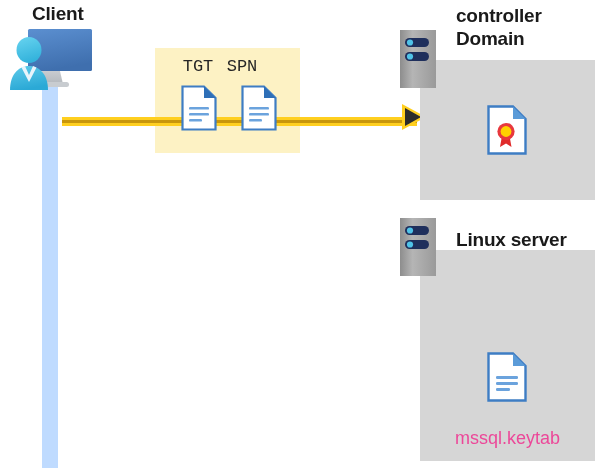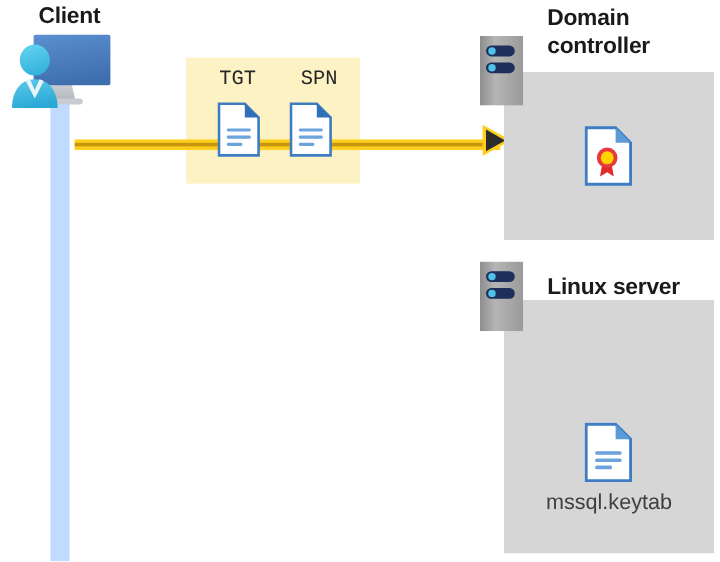--- a/index.html
+++ b/index.html
@@ -63,21 +63,21 @@
 
   
   .token-label {
     font-size: 17px;
     color: #262626;
     text-align: center;
     width: 52px;
     font-family: Liberation Mono, monospace;
   }
   #tgt-label { left: 172px; top: 57px; }
-  #spn-label { left: 240px; top: 57px; }
+  #spn-label { left: 216px; top: 57px; }
 
   
   #tgt-doc { left: 181px; top: 85px; width: 36px; height: 46px; }
   #spn-doc { left: 241px; top: 85px; width: 36px; height: 46px; }
 
   
   #arrow-line {
     left: 62px;
     top: 112px;
     width: 355px;
@@ -115,25 +115,25 @@
   
   #dc-title { left: 456px; top: 4px; width: 140px; }
   #linux-title { left: 456px; top: 228px; width: 150px; }
 
   
   #cert-doc { left: 487px; top: 105px; width: 40px; height: 50px; }
   #sql-db    { left: 482px; top: 280px; width: 50px; height: 52px; }
   #keytab-doc{ left: 487px; top: 352px; width: 40px; height: 50px; }
   #keytab-label {
     left: 420px;
-    top: 408px;
+    top: 428px;
     width: 175px;
     text-align: center;
     font-size: 18px;
-    color: #404040;
+    color: #ec4899;
   }
 </style>
 </head>
 <body>
 
 <div id="canvas">
 
   <div class="abs" id="client-lifeline"></div>
 
   <div class="abs title-bold" id="client-label">Client</div>
@@ -223,22 +223,22 @@
       </defs>
       <rect x="0" y="0" width="36" height="58" fill="url(#srvGradA)"></rect>
       <rect x="5" y="8" width="24" height="9" rx="4.5" fill="#1f2f5c"></rect>
       <circle cx="10" cy="12.5" r="3.1" fill="#4fc3e8"></circle>
       <rect x="5" y="22" width="24" height="9" rx="4.5" fill="#1f2f5c"></rect>
       <circle cx="10" cy="26.5" r="3.1" fill="#4fc3e8"></circle>
     </svg>
   </div>
 
   <div class="abs title-bold" id="dc-title">
+    <div>controller</div>
     <div>Domain</div>
-    <div>controller</div>
   </div>
 
   <div class="abs" id="cert-doc">
     <svg width="40" height="50" viewBox="0 0 40 50" xmlns="http://www.w3.org/2000/svg">
       <path d="M1.5 1.5 H26 L38.5 14 V48.5 H1.5 Z" fill="#ffffff" stroke="#3e7dc4" stroke-width="2.4"></path>
       <path d="M26 1.5 L38.5 14 H26 Z" fill="#5b9bd8"></path>
 
       <path d="M15.5 28 L13 42 L19 38.5 L24.5 42 L22 28 Z" fill="#e02b2b"></path>
 
       <circle cx="19" cy="26.5" r="8.6" fill="#e8383d"></circle>

